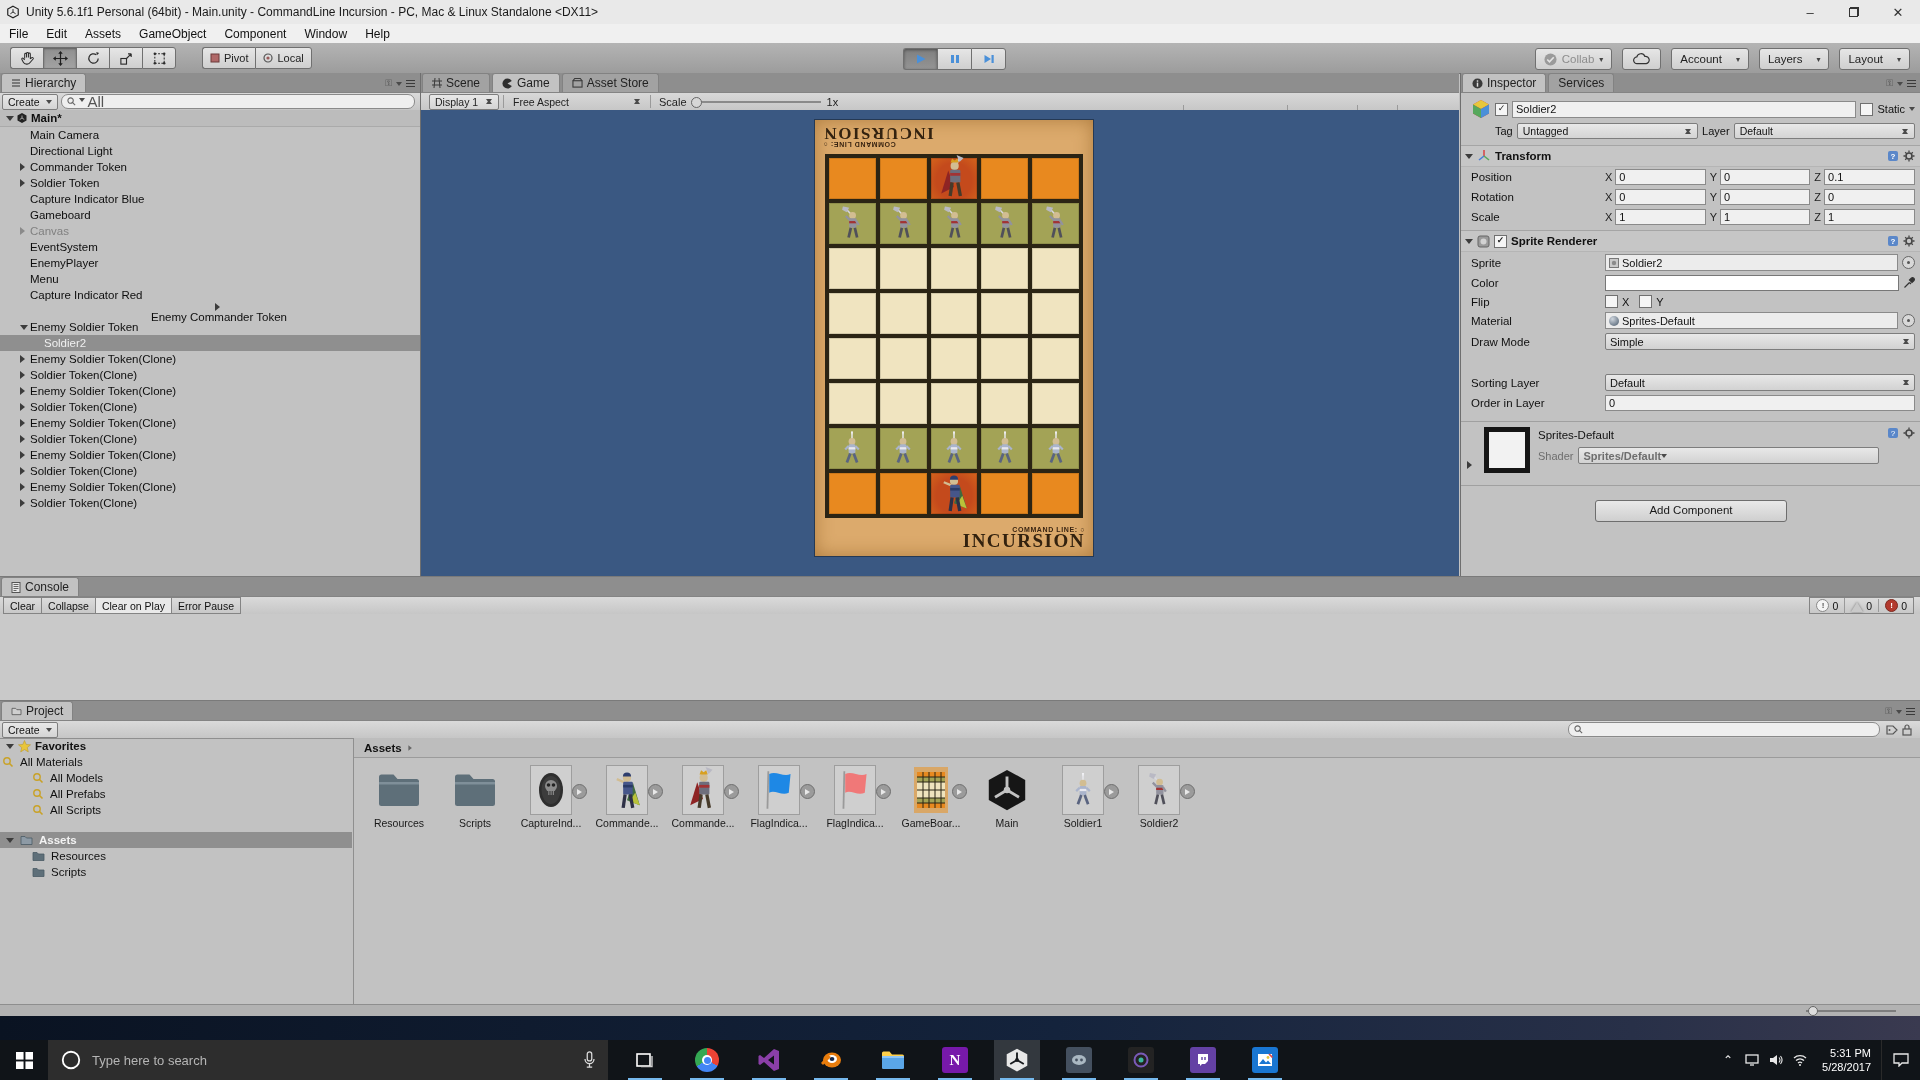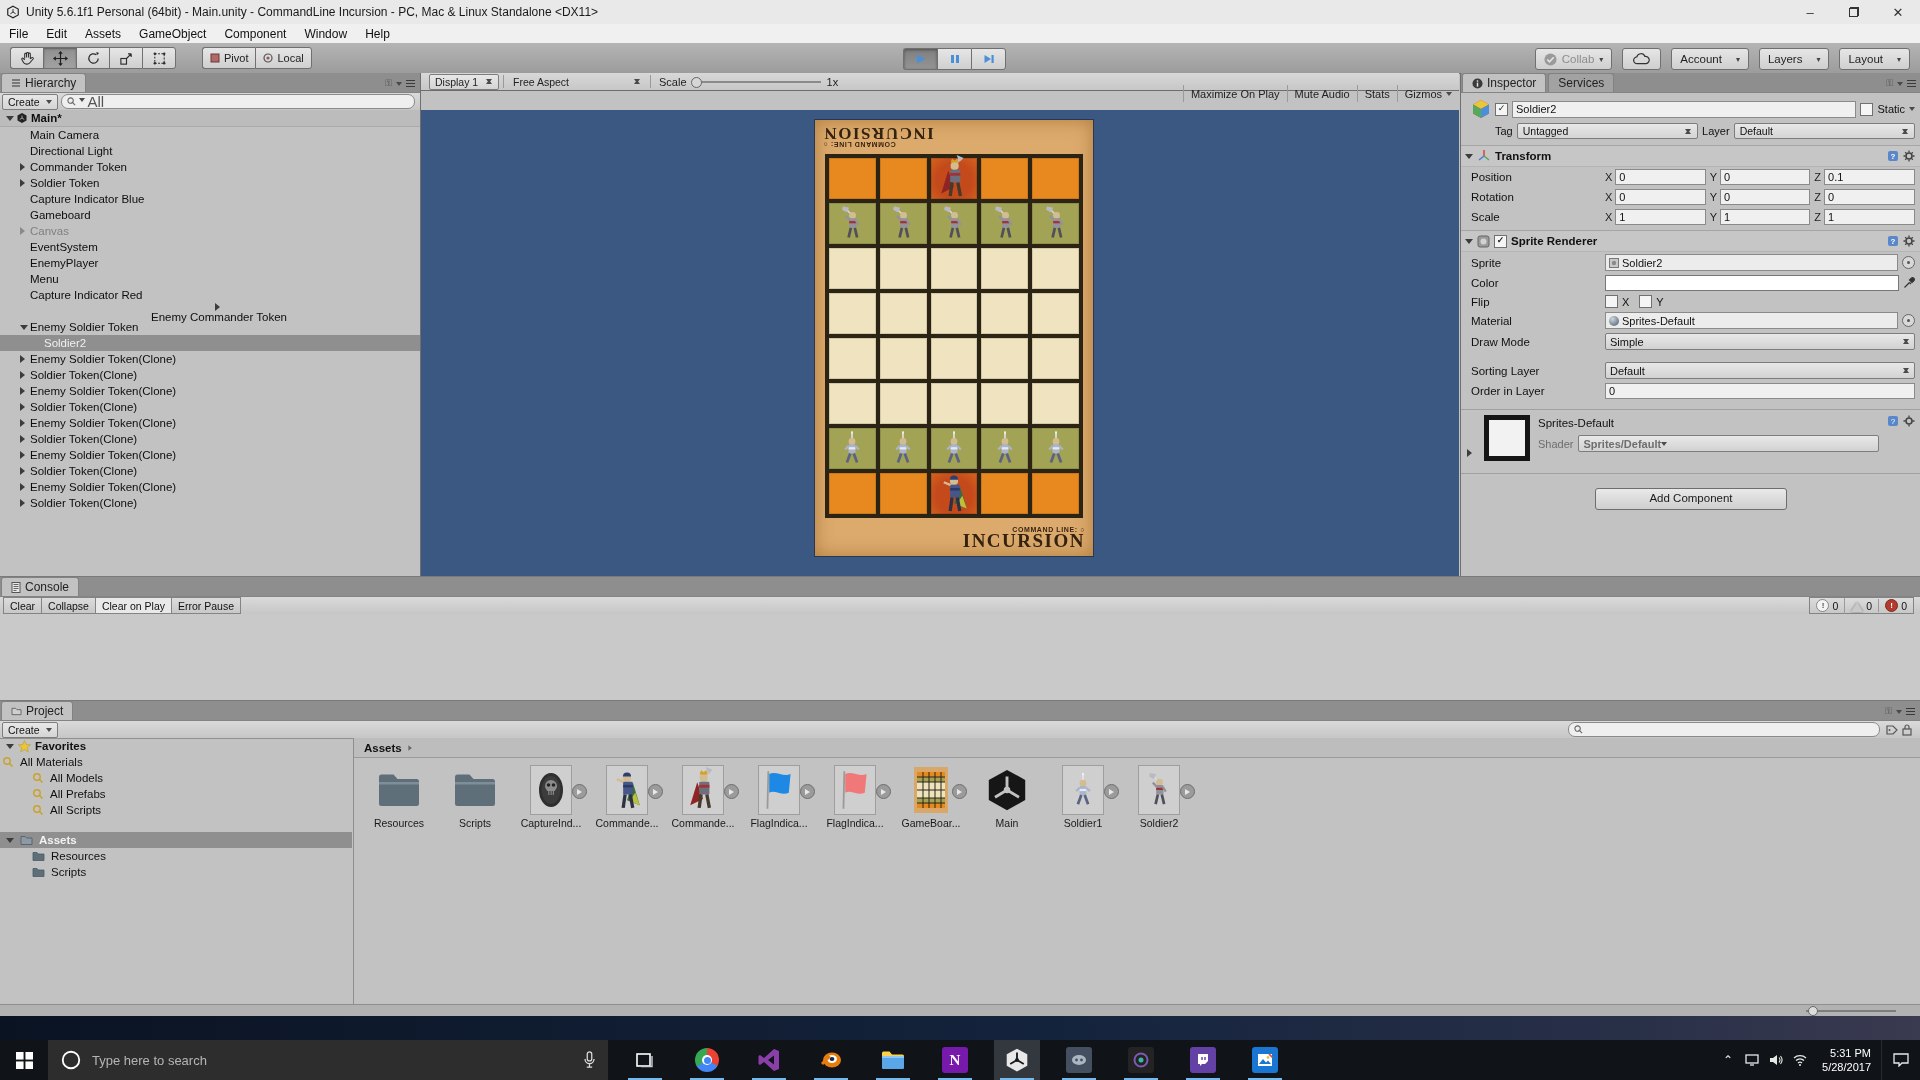--- a/index.html
+++ b/index.html
@@ -457,20 +457,42 @@
           <div class="hrow" style="padding-left: 18px;">
             <span class="exp">
               <span class="tri-r"></span>
             </span>
             <span>Soldier Token(Clone)</span>
           </div>
         </div>
     </div>
 
     <div id="center" class="abs">
+      <div class="tabstrip">
+        <div class="utab">
+          <svg width="10" height="10" viewBox="0 0 10 10">
+              <path d="M3 0 L2 10 M7 0 L8 10 M0 3 h10 M0 7 h10" stroke="#3a3a3a" stroke-width="1"></path>
+            </svg>
+          <span>Scene</span>
+        </div>
+        <div class="utab active">
+          <svg width="11" height="11" viewBox="0 0 12 12">
+              <circle cx="6" cy="6" r="5.5" fill="#2e2e2e"></circle>
+              <path d="M6 6 L12 2.5 L12 9.5 Z" fill="#c2c2c2"></path>
+            </svg>
+          <span>Game</span>
+        </div>
+        <div class="utab">
+          <svg width="11" height="10" viewBox="0 0 12 11">
+              <rect x="1" y="3" width="10" height="7" fill="none" stroke="#3a3a3a" stroke-width="1.2"></rect>
+              <path d="M1 3 L3 0.5 h6 L11 3" fill="none" stroke="#3a3a3a" stroke-width="1.2"></path>
+            </svg>
+          <span>Asset Store</span>
+        </div>
+      </div>
       <div id="game-ctrl">
         <div class="mini-dd" style="margin-left:8px;width:58px;">
           <span>Display 1</span>
             <span class="ud"></span>
         </div>
         <div class="gsep"></div>
         <div class="mini-dd" style="width:128px;background:none;border:none;">
           <span>Free Aspect</span>
             <span class="ud"></span>
         </div>
@@ -902,21 +924,21 @@
               <i></i>
             </span>
         </div>
         <div class="irow">
           <span class="ilabel">Draw Mode</span>
           <span class="dd-wide">
               <span>Simple</span>
               <span class="ud"></span>
             </span>
         </div>
-        <div class="irow" style="margin-top:8px;">
+        <div class="irow" style="margin-top:20px;">
           <span class="ilabel">Sorting Layer</span>
           <span class="dd-wide">
               <span>Default</span>
               <span class="ud"></span>
             </span>
         </div>
         <div class="irow">
           <span class="ilabel">Order in Layer</span>
           <span class="field" style="flex:1;">
               <span>0</span>

